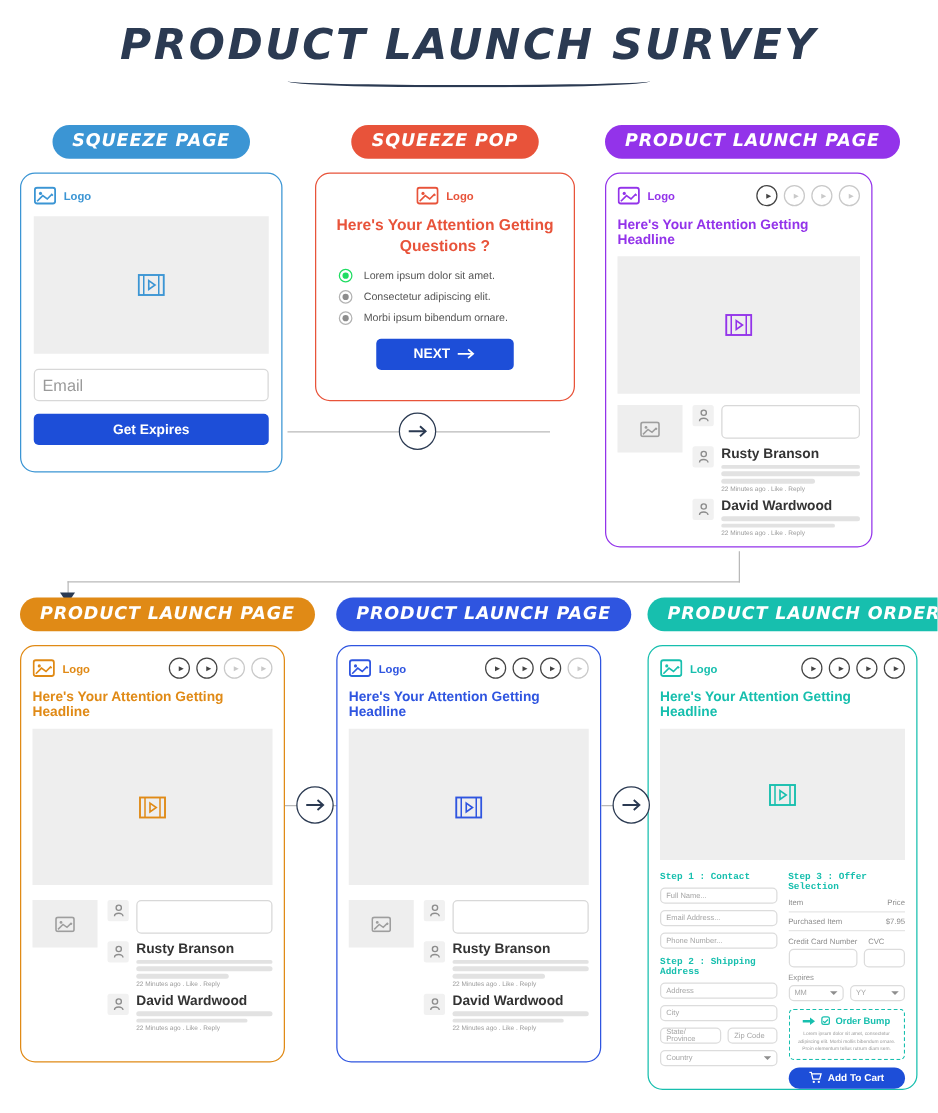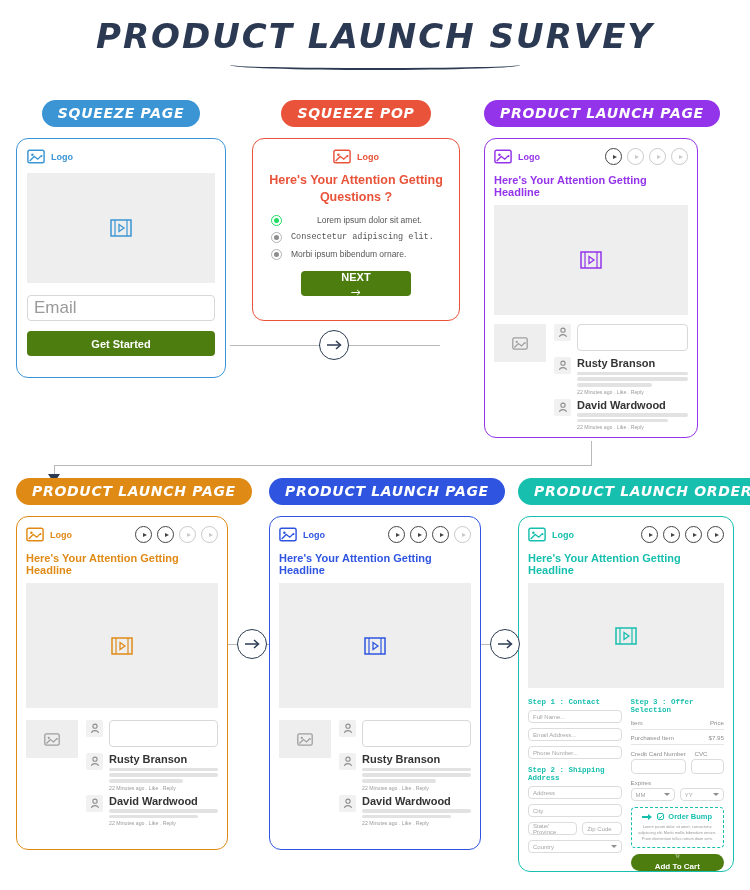--- a/index.html
+++ b/index.html
@@ -79,27 +79,26 @@
     background: #fff;
     font-size: 8px;
     color: #9a9a9a;
     display: flex; align-items: center;
     padding: 0 6px;
     font-family: "Liberation Sans", sans-serif;
   }
 
   
   .btn-green {
-    background: #4d7c0f;
+    background: #1d4ed8;
     color: #fff;
     border-radius: 4px;
     display: flex; align-items: center; justify-content: center;
     font-weight: bold;
     font-family: "Liberation Sans", sans-serif;
-    flex-direction: column;
   }
 
   
   .steps { display: flex; gap: 5px; }
   .step-c {
     width: 17px; height: 17px;
     border-radius: 50%;
     border: 1.3px solid #444;
     display: flex; align-items: center; justify-content: center;
   }
@@ -185,22 +184,22 @@
         <span class="logo-text" style="color:#3b95d4;">Logo</span>
       </div>
       <div class="media" style="height:110px; margin-top:9px;">
         <svg width="22" height="20" viewBox="0 0 22 20">
           <rect x="1" y="2" width="20" height="16" fill="none" stroke="#3b95d4" stroke-width="1.5"></rect>
           <line x1="5" y1="2" x2="5" y2="18" stroke="#3b95d4" stroke-width="1.2"></line>
           <line x1="17" y1="2" x2="17" y2="18" stroke="#3b95d4" stroke-width="1.2"></line>
           <path d="M9 6.5 L14 10 L9 13.5 Z" fill="none" stroke="#3b95d4" stroke-width="1.3"></path>
         </svg>
       </div>
-      <div class="inp" style="height:26px; margin-top:12px; font-size:17px;">Email</div>
-      <div class="btn-green" style="height:25px; margin-top:10px; font-size:11px;">Get Started</div>
+      <div class="inp" style="height:26px; margin-top:12px; font-size:13px;">Email</div>
+      <div class="btn-green" style="height:25px; margin-top:10px; font-size:11px;">Get Expires</div>
     </div>
   </div>
 
   <div class="col" style="left:252px; top:0; width:208px;">
     <div class="pill-wrap">
       <span class="pill" style="background:#e8533a;">SQUEEZE POP</span>
     </div>
     <div class="card" style="border:1.6px solid #e8533a; margin-top:11px; height:183px; padding:10px 12px;">
       <div class="logo-row" style="justify-content:center;">
         <svg class="img-icon" viewBox="0 0 20 16">
@@ -213,27 +212,27 @@
       <div style="text-align:center; margin-top:8px; color:#e8533a; font-size:12.5px; font-weight:bold; line-height:1.35;">
         <div>Here's Your Attention Getting</div>
         <div>Questions ?</div>
       </div>
 
       <div style="margin-top:9px; padding-left:6px;">
         <div style="display:flex; align-items:center; gap:9px; margin-bottom:6px;">
           <span style="width:11px;height:11px;border:1.5px solid #1fdd62;border-radius:50%;display:flex;align-items:center;justify-content:center;flex:none;">
             <span style="width:5px;height:5px;background:#1fdd62;border-radius:50%;"></span>
           </span>
-          <span style="font-size:8.5px;color:#555;margin-left:26px;">Lorem ipsum dolor sit amet.</span>
+          <span style="font-size:8.5px;color:#555;">Lorem ipsum dolor sit amet.</span>
         </div>
         <div style="display:flex; align-items:center; gap:9px; margin-bottom:6px;">
           <span style="width:11px;height:11px;border:1.5px solid #b3b3b3;border-radius:50%;display:flex;align-items:center;justify-content:center;flex:none;">
             <span style="width:5px;height:5px;background:#8d8d8d;border-radius:50%;"></span>
           </span>
-          <span style="font-size:8.5px;color:#555;font-family:Liberation Mono, monospace;">Consectetur adipiscing elit.</span>
+          <span style="font-size:8.5px;color:#555;">Consectetur adipiscing elit.</span>
         </div>
         <div style="display:flex; align-items:center; gap:9px;">
           <span style="width:11px;height:11px;border:1.5px solid #b3b3b3;border-radius:50%;display:flex;align-items:center;justify-content:center;flex:none;">
             <span style="width:5px;height:5px;background:#8d8d8d;border-radius:50%;"></span>
           </span>
           <span style="font-size:8.5px;color:#555;">Morbi ipsum bibendum ornare.</span>
         </div>
       </div>
 
       <div class="btn-green" style="height:25px; width:110px; margin:11px auto 0; gap:6px; font-size:11px;">

